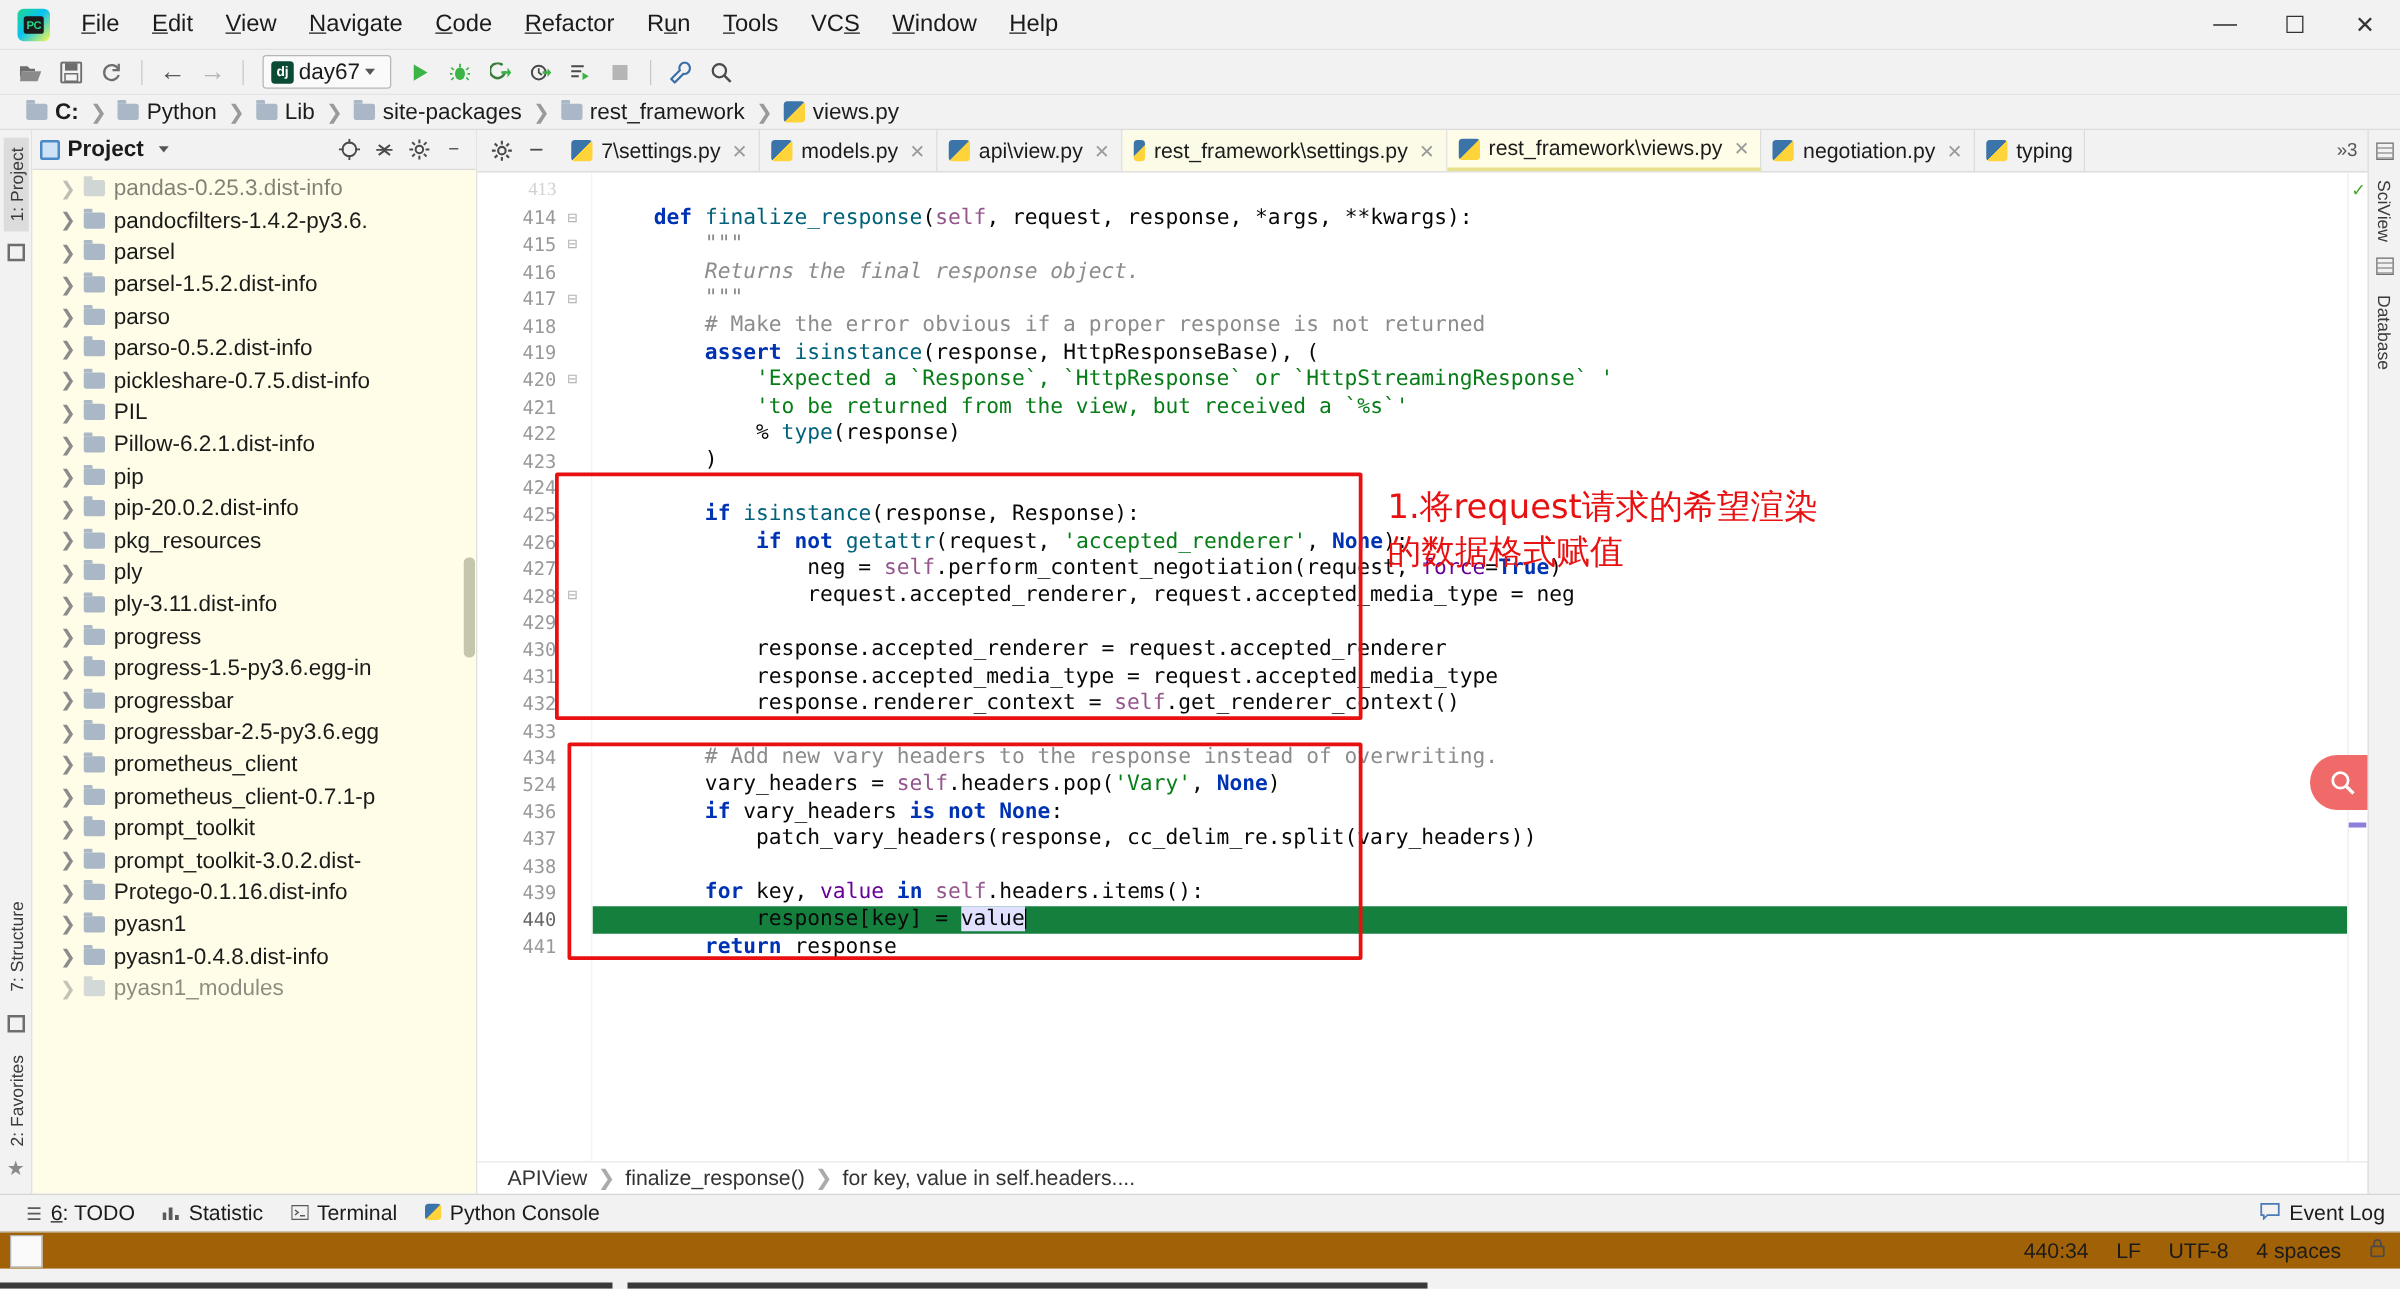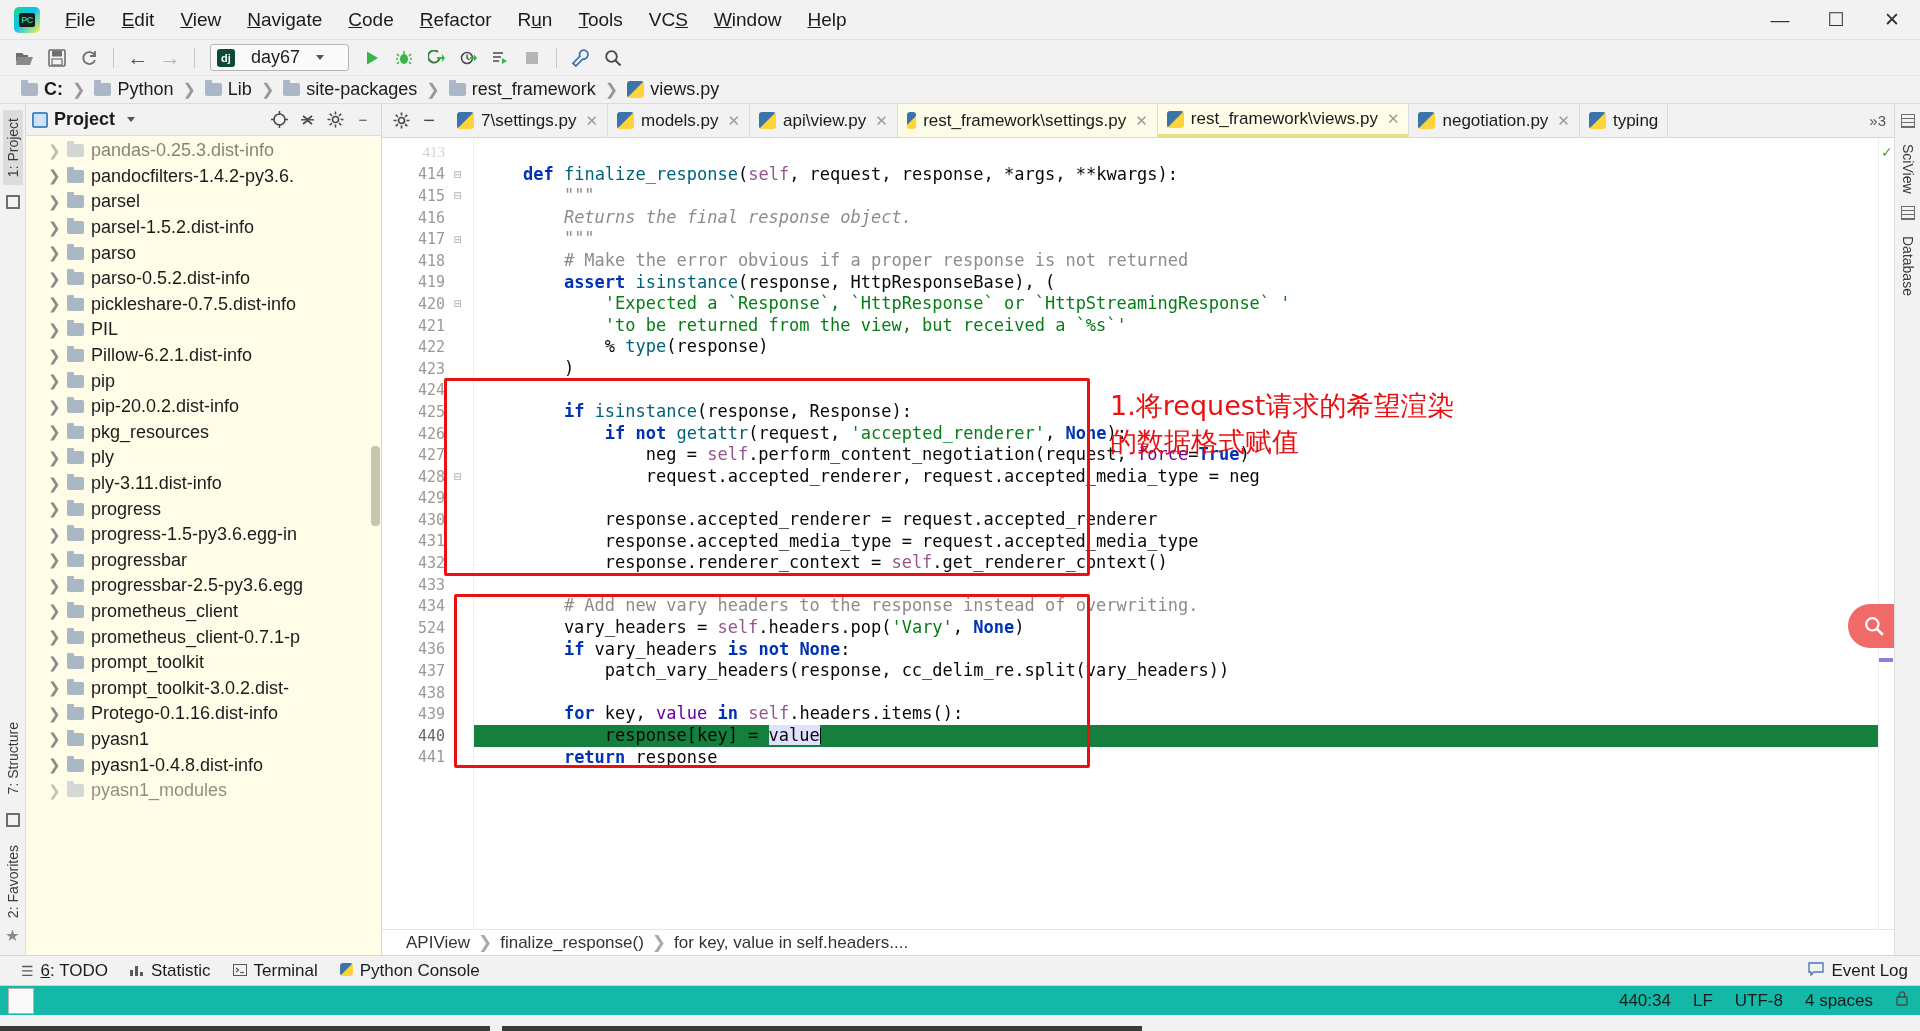--- a/index.html
+++ b/index.html
@@ -44,21 +44,21 @@
   .toolbar {
     height:36px; display:flex; align-items:center; background:#f2f2f2;
     border-bottom:1px solid #e4e4e4; padding-left:10px; gap:2px; flex:0 0 36px;
   }
   .tb-btn {
     width:30px; height:28px; display:flex; align-items:center; justify-content:center;
     border-radius:3px; cursor:default;
   }
   .tb-sep { width:1px; height:20px; background:#c8c8c8; margin:0 7px; }
   .run-cfg {
-    display:flex; align-items:center; gap:16px; height:27px; padding:0 24px 0 6px;
+    display:flex; align-items:center; gap:4px; height:27px; padding:0 12px 0 6px;
     border:1px solid #b6b6b6; border-radius:3px; background:#fafafa; margin:0 6px;
   }
   .dj-icon {
     width:18px;height:18px;background:#0c4b33;color:#fff;border-radius:3px;
     font-size:11px;display:flex;align-items:center;justify-content:center;font-weight:bold;
   }
   .run-cfg .name{ font-size:18px; color:#1b1b1b;}
   .caret { width:0;height:0;border-left:4px solid transparent;border-right:4px solid transparent;border-top:5px solid #555;}
 
   
@@ -196,21 +196,21 @@
   }
   .tw {
     display:flex; align-items:center; gap:7px; padding:3px 11px; font-size:17px; color:#1b1b1b;
   }
   .tw .ic{ font-size:14px; color:#5a5a5a;}
   .tw u{ text-decoration:underline;}
   .toolwin .right{ margin-left:auto; display:flex; align-items:center; padding-right:12px; gap:7px;}
 
   
   .statusbar {
-    height:30px; display:flex; align-items:center; background:#14b8a6;
+    height:30px; display:flex; align-items:center; background:#a16207;
     border-top:1px solid #d6d6d6; font-size:17px; color:#1b1b1b; flex:0 0 30px;
   }
   .statusbar .sb { padding:0 11px; white-space:nowrap;}
   .statusbar .spacer{ flex:1 1 auto;}
   .statusbar .left-ico{ width:26px;height:26px;margin-left:8px;border:1px solid #b5b5b5;background:#fafafa;}
 
   
   .taskbar { height:16px; background:#f2f2f2; display:flex; align-items:flex-end; flex:0 0 16px;}
   .taskbar .blk{ height:5px; background:#3a3a3a;}
 </style>

